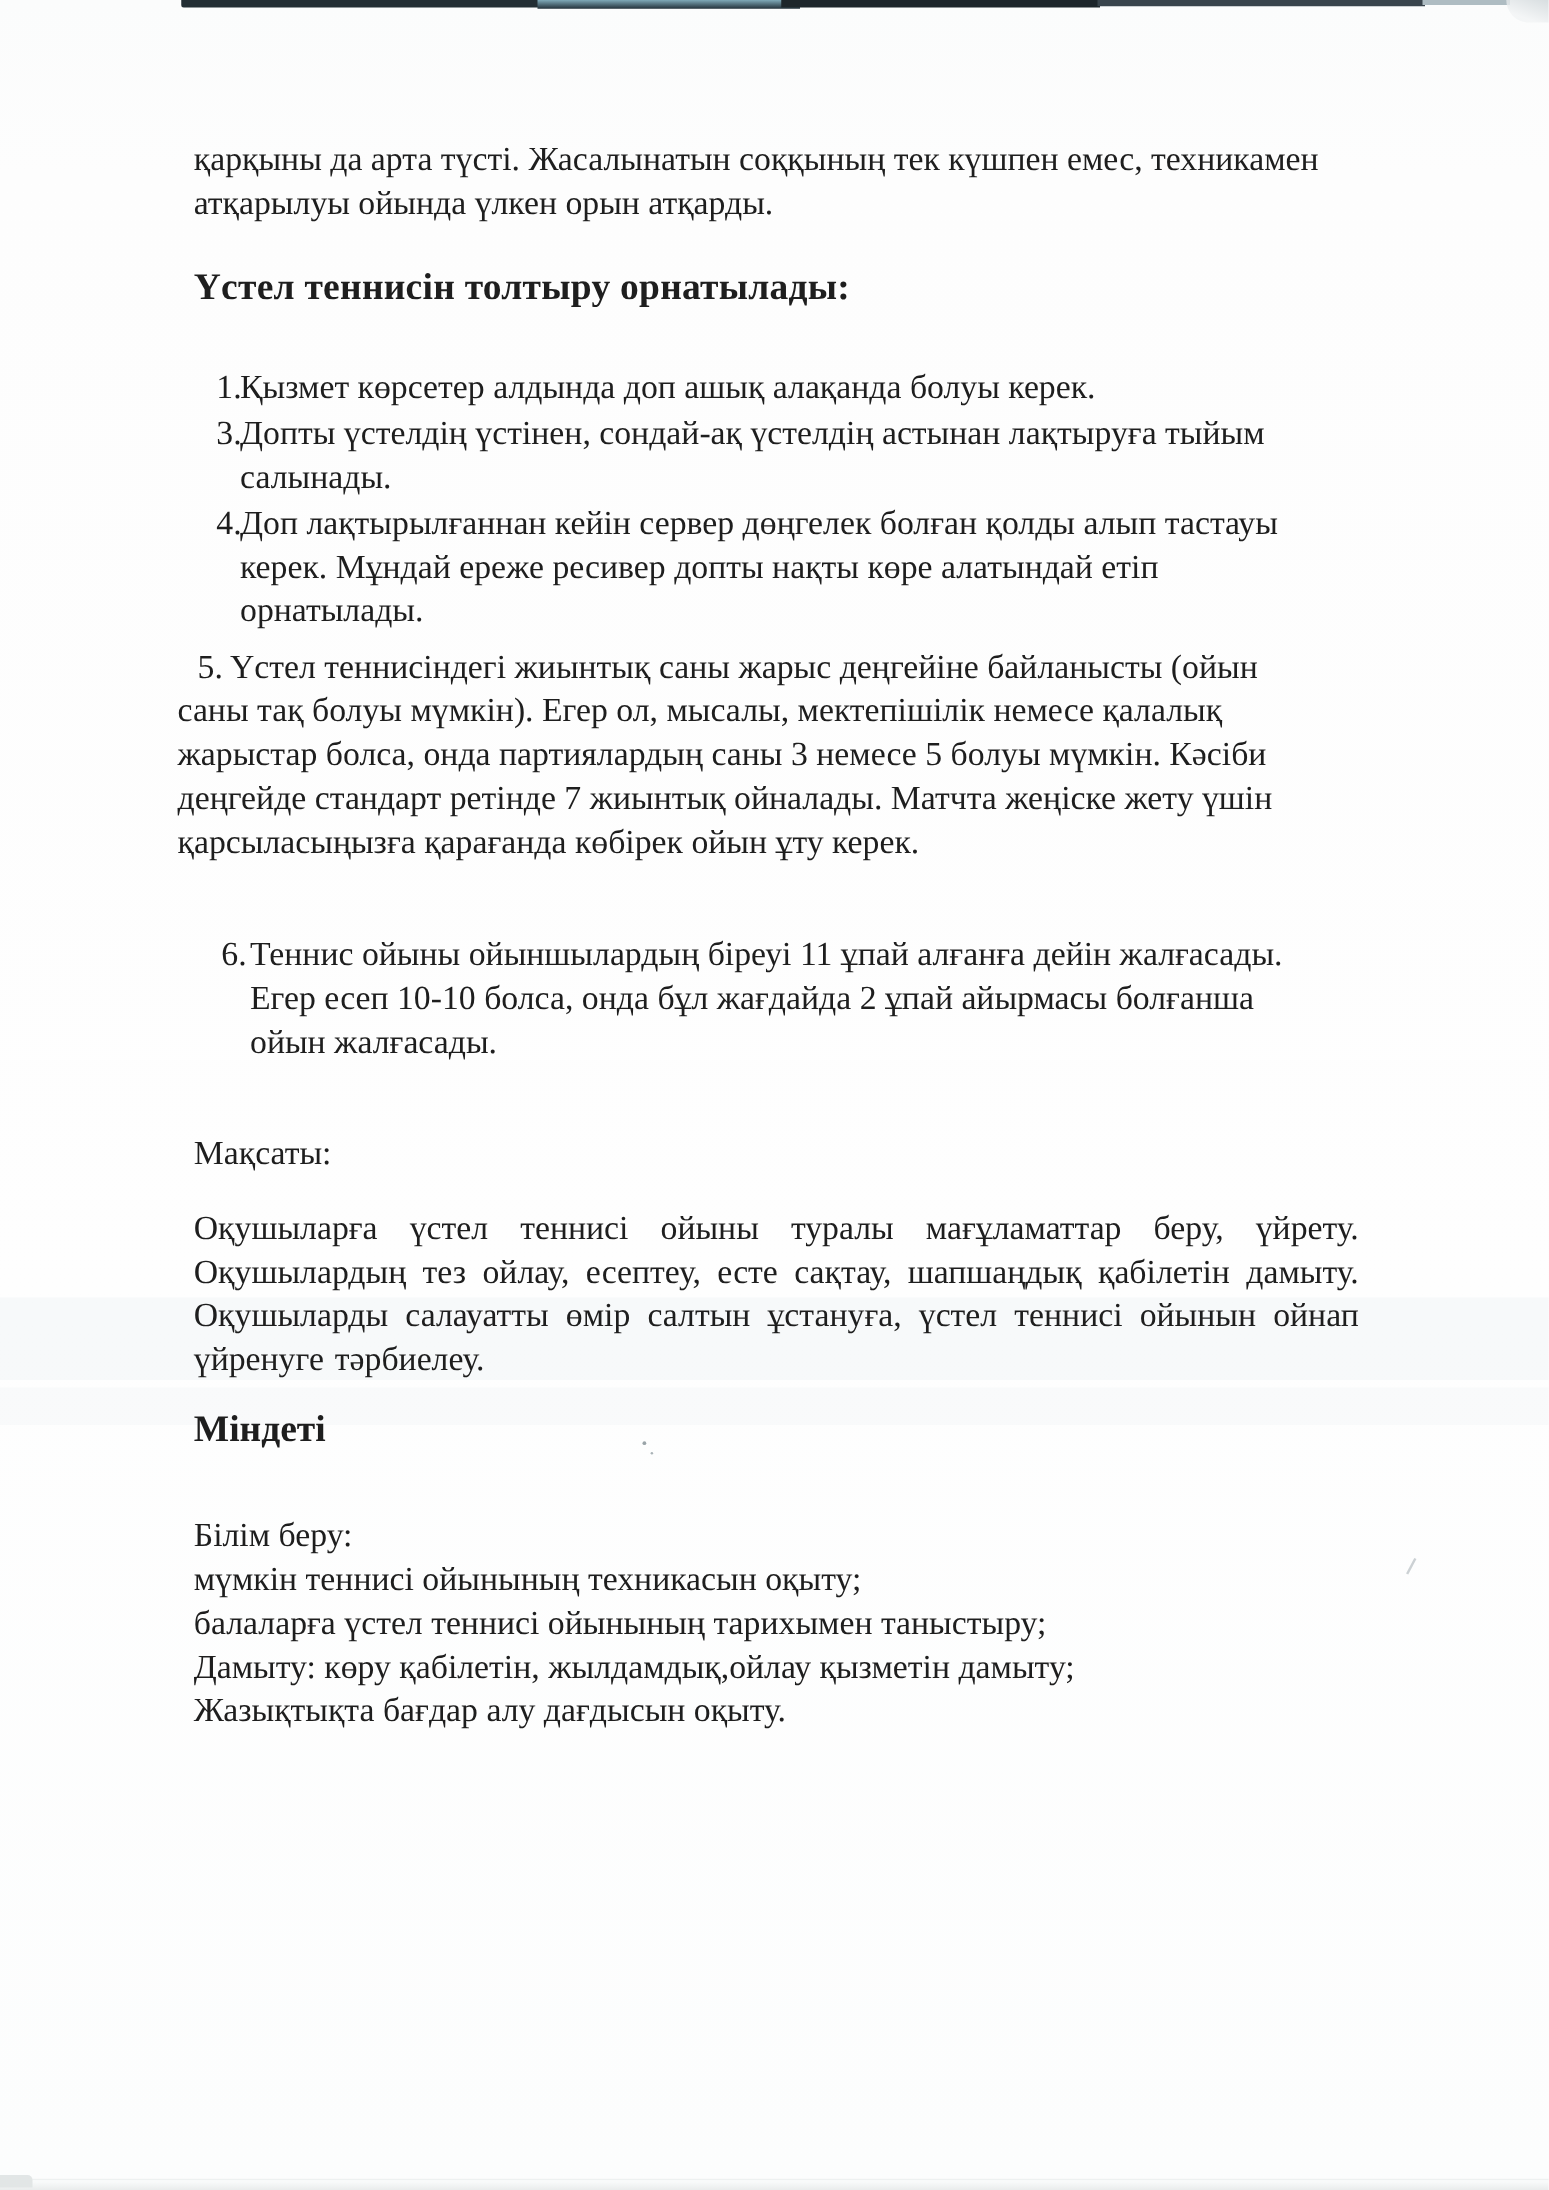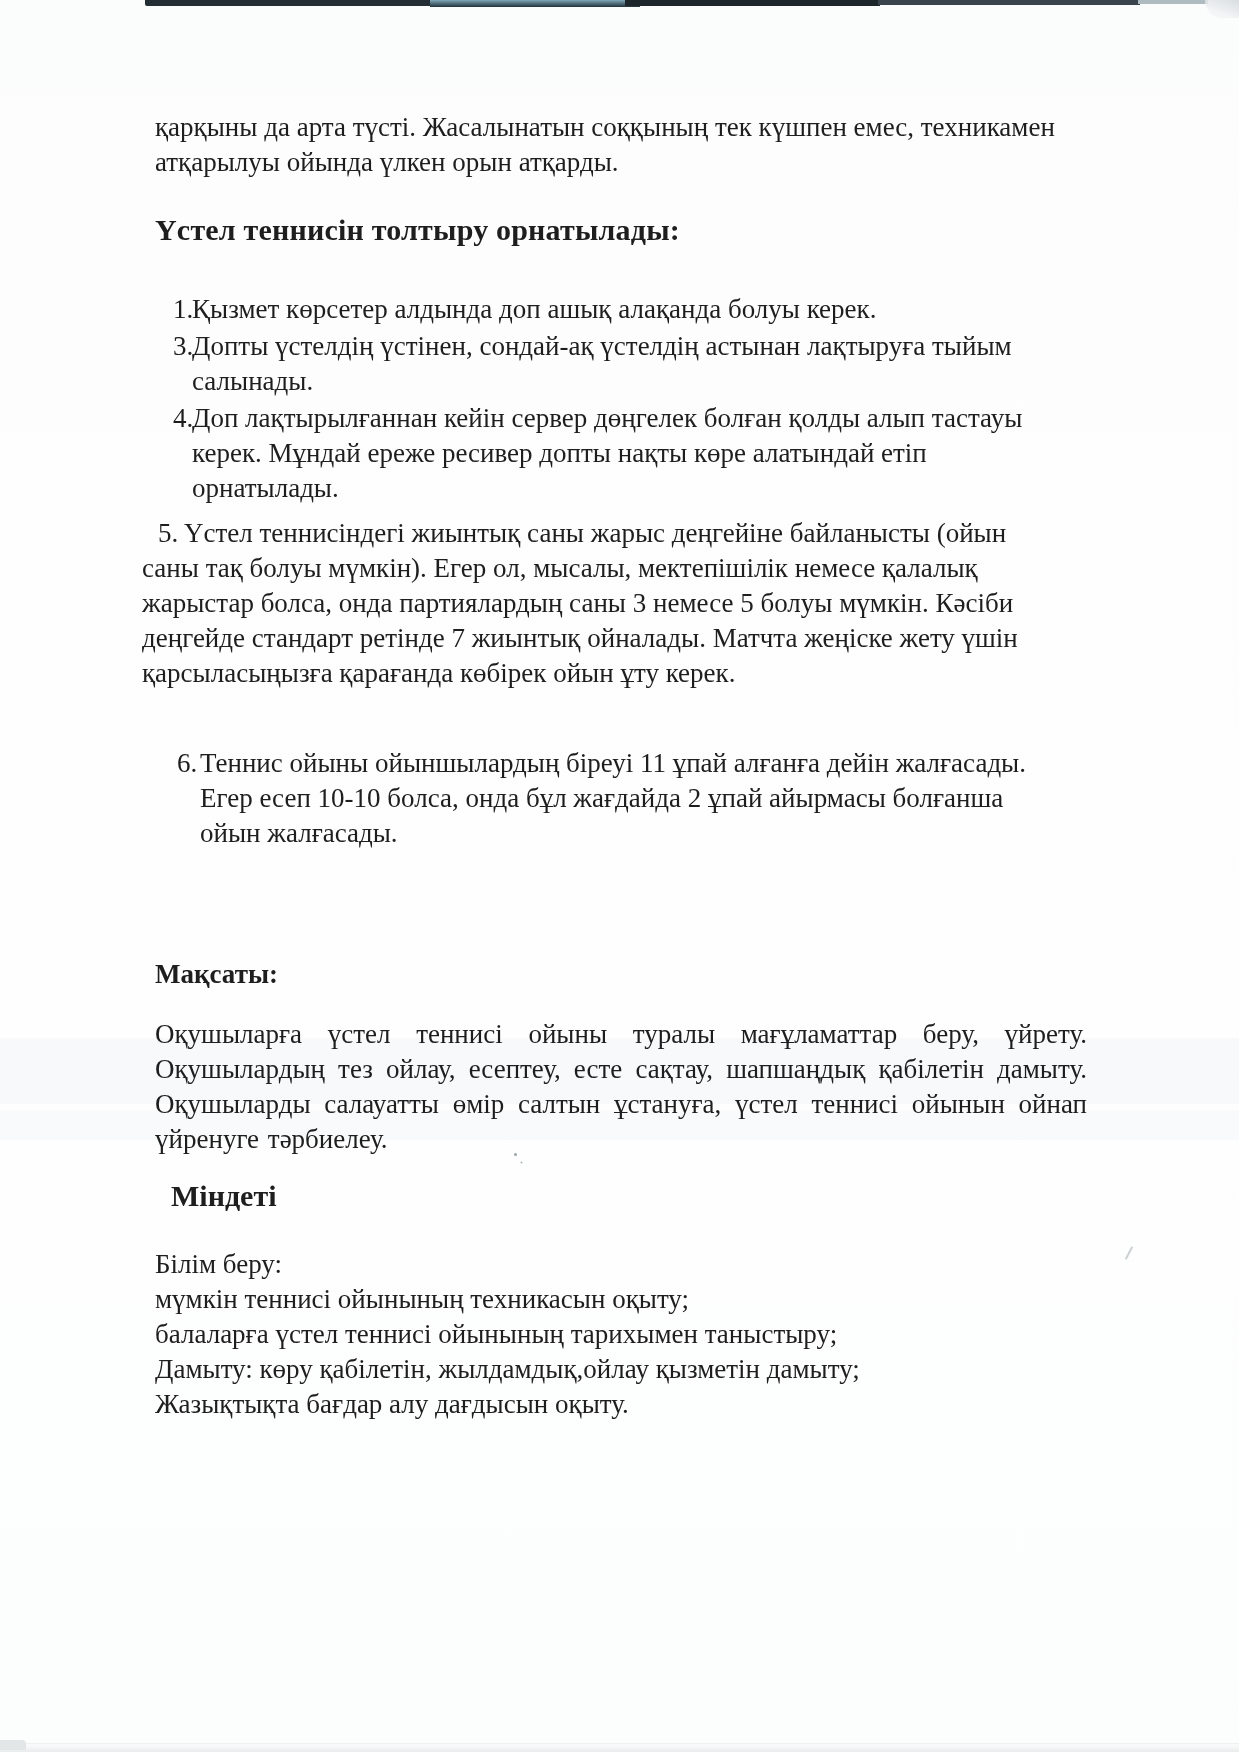--- a/index.html
+++ b/index.html
@@ -40,24 +40,24 @@
   .intro{margin:0;}
   .rules-heading{font-size:30px;line-height:40px;font-weight:bold;margin:30px 0 42px 0;letter-spacing:.2px;}
   .rules-list{margin:0;}
   .rule{margin:2px 12px;width:845px;padding-left:19px;text-indent:-19px;margin-left:18px;}
   .rule .num{display:inline-block;width:19px;text-indent:0;}
   .rule5{margin:10px 0;margin-left:-13px;width:900px;padding-left:0;text-indent:16px;}
   .rule5 .num{display:inline-block;width:26px;text-indent:0;}
   .rule6{margin-top:55px;margin-left:22px;width:845px;padding-left:23px;text-indent:-23px;}
   .rule6 .num{display:inline-block;width:23px;text-indent:0;}
 
-  .goal-heading{font-size:27px;line-height:34px;font-weight:bold;margin:106px 0 0 0;}
+  .goal-heading{font-size:27px;line-height:34px;font-weight:normal;margin:54px 0 0 0;}
   .goal-body{margin:26px 0 0 0;text-align:justify;word-spacing:2px;}
-  .tasks-heading{font-size:30px;line-height:38px;font-weight:bold;margin:20px 0 0 16px;}
-  .tasks{margin-top:32px;}
+  .tasks-heading{font-size:30px;line-height:38px;font-weight:bold;margin:20px 0 0 0;}
+  .tasks{margin-top:48px;}
   .task-line{line-height:35px;}
 </style>
 </head>
 <body>
 
 <div class="sheet">
 
   <div class="band band1"></div>
   <div class="band band2"></div>
 

